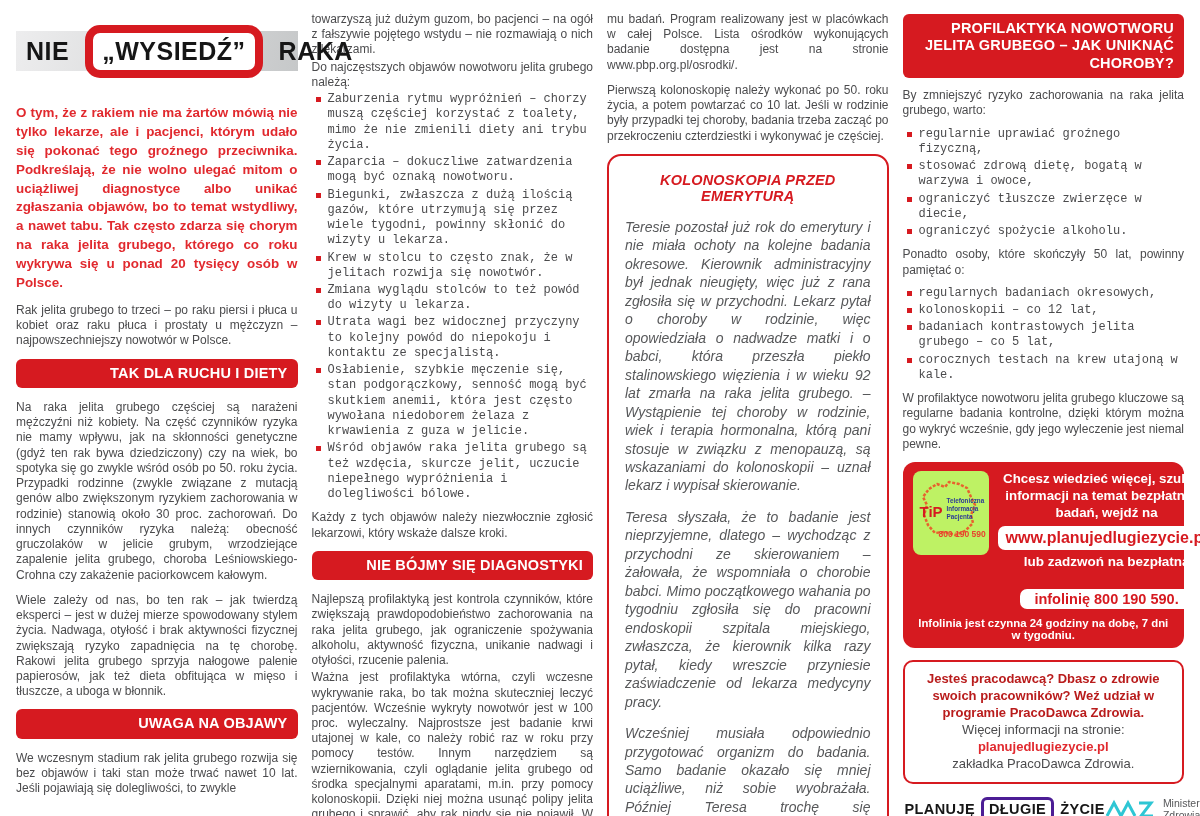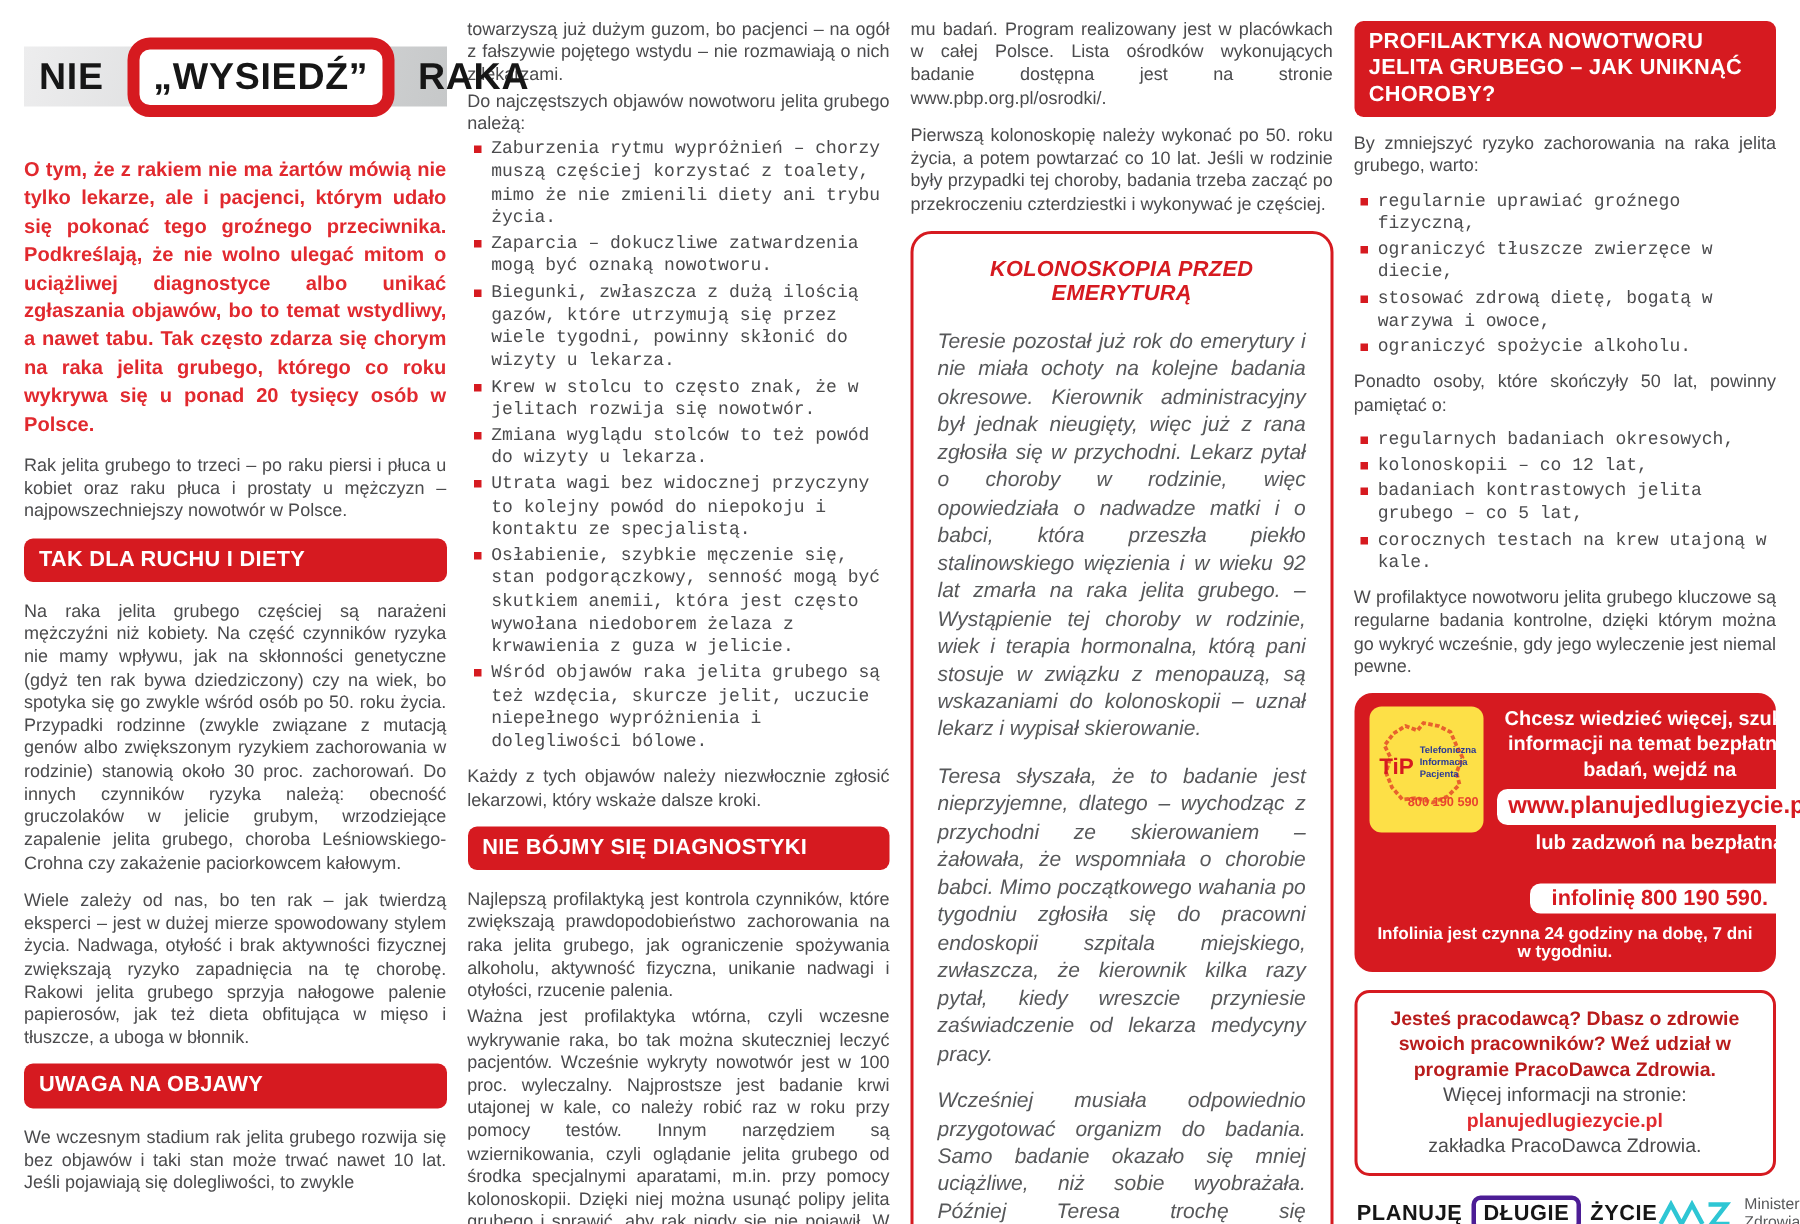--- a/index.html
+++ b/index.html
@@ -10,33 +10,33 @@
   p{margin:0 0 10px;font-size:12px;line-height:1.27;text-align:justify;}
   
   .title-wrap{position:relative;height:74px;margin:2px 0 16px;}
   .title-bar{position:absolute;left:0;right:0;top:17px;height:40px;
              background:linear-gradient(105deg,#ededee 0%,#d8d9da 55%,#c6c8c9 100%);}
   .title-text{position:relative;display:flex;align-items:center;height:74px;gap:16px;
               font-weight:bold;font-size:25px;color:#161616;padding-left:10px;letter-spacing:.5px;}
   .framed{border:8px solid #d61a20;border-radius:15px;background:#fff;padding:6px 9px;line-height:1;}
   
   .intro{color:#e1292e;font-weight:bold;font-size:13.4px;line-height:1.41;}
-  .red-banner{background:#d61a20;color:#fff;font-weight:bold;text-align:left;border-radius:6px;
+  .red-banner{background:#d61a20;color:#fff;font-weight:bold;text-align:right;border-radius:6px;
               padding:6px 10px;font-size:14.5px;line-height:1.2;margin:2px 0 12px;letter-spacing:.2px;}
   .bullets{list-style:none;margin:0 0 8px;padding:0;font-family:Liberation Mono, monospace;}
   .bullets li{position:relative;padding-left:16px;font-size:12px;line-height:1.27;margin:0 0 2px;}
   .bullets li::before{content:"";position:absolute;left:4px;top:5px;width:5px;height:5px;background:#d61a20;}
   
   .story{border:2px solid #d61a20;border-radius:14px;padding:14px 16px 4px;font-style:italic;color:#57585a;margin-top:6px;}
   .story-title{color:#d61a20;font-weight:bold;font-style:italic;text-align:center;font-size:14.5px;margin:2px 0 14px;letter-spacing:.2px;}
   .story p{font-size:14px;line-height:1.32;margin-bottom:13px;}
   
   .infobox{background:#d61a20;border-radius:12px;padding:9px 10px 7px;color:#fff;margin:2px 0 12px;}
   .infobox-grid{display:grid;grid-template-columns:76px 1fr;column-gap:9px;align-items:start;}
-  .tip{background:#fde047;border-radius:8px;width:76px;height:84px;position:relative;overflow:hidden;}
+  .tip{background:#bef264;border-radius:8px;width:76px;height:84px;position:relative;overflow:hidden;}
   .tip svg{position:absolute;left:2px;top:4px;}
   .tip .tip-name{position:absolute;left:7px;top:32px;color:#d61a20;font-weight:bold;font-size:15px;}
   .tip .tip-l{position:absolute;left:34px;color:#2b3a96;font-weight:bold;font-size:6.3px;}
   .tip .tip-phone{position:absolute;left:26px;top:58px;color:#e8432e;font-weight:bold;font-size:8.5px;}
   .stack{display:flex;flex-direction:column;align-items:center;}
   .infobox-lead{font-weight:bold;font-size:13.3px;line-height:1.26;text-align:center;}
   .pill{background:#fff;color:#d61a20;font-weight:bold;text-align:center;border-radius:7px;}
   .pill.url{font-size:16px;padding:3px 8px;margin:5px 0 4px;}
   .pill.phone{font-size:14.5px;padding:2px 14px;margin:20px 0 2px;}
   .mid-line{font-weight:bold;font-size:13.5px;}
@@ -103,22 +103,22 @@
       <p>Teresa słyszała, że to badanie jest nieprzyjemne, dlatego – wychodząc z przychodni ze skierowaniem – żałowała, że wspomniała o chorobie babci. Mimo początkowego wahania po tygodniu zgłosiła się do pracowni endoskopii szpitala miejskiego, zwłaszcza, że kierownik kilka razy pytał, kiedy wreszcie przyniesie zaświadczenie od lekarza medycyny pracy.</p>
       <p>Wcześniej musiała odpowiednio przygotować organizm do badania. Samo badanie okazało się mniej uciążliwe, niż sobie wyobrażała. Później Teresa trochę się denerwowała, bo – jak sprawdziła w internecie – geny są ważne przy raku jelita grubego. Z ulgą przyjęła otrzymane po paru dniach wyniki, które nie wzbudziły niepokoju lekarza. Teresa podziękowała nawet kierownikowi za wymóg przebadania się, bo dzięki temu przejdzie na emeryturę spokojna o swoje zdrowie. I wcale jej nie przeszkadza, że za trzy lata badanie trzeba będzie powtórzyć.</p>
     </div>
   </div>
 
   <div class="col">
     <div class="red-banner" style="margin-bottom:10px">PROFILAKTYKA NOWOTWORU JELITA GRUBEGO – JAK UNIKNĄĆ CHOROBY?</div>
     <p style="margin-bottom:8px">By zmniejszyć ryzyko zachorowania na raka jelita grubego, warto:</p>
     <ul class="bullets">
       <li>regularnie uprawiać groźnego fizyczną,</li>
+      <li>stosować zdrową dietę, bogatą w warzywa i owoce,</li>
       <li>ograniczyć tłuszcze zwierzęce w diecie,</li>
-      <li>stosować zdrową dietę, bogatą w warzywa i owoce,</li>
       <li>ograniczyć spożycie alkoholu.</li>
     </ul>
     <p style="margin-bottom:8px">Ponadto osoby, które skończyły 50 lat, powinny pamiętać o:</p>
     <ul class="bullets">
       <li>regularnych badaniach okresowych,</li>
       <li>kolonoskopii – co 12 lat,</li>
       <li>badaniach kontrastowych jelita grubego – co 5 lat,</li>
       <li>corocznych testach na krew utajoną w kale.</li>
     </ul>
     <p>W profilaktyce nowotworu jelita grubego kluczowe są regularne badania kontrolne, dzięki którym można go wykryć wcześnie, gdy jego wyleczenie jest niemal pewne.</p>

